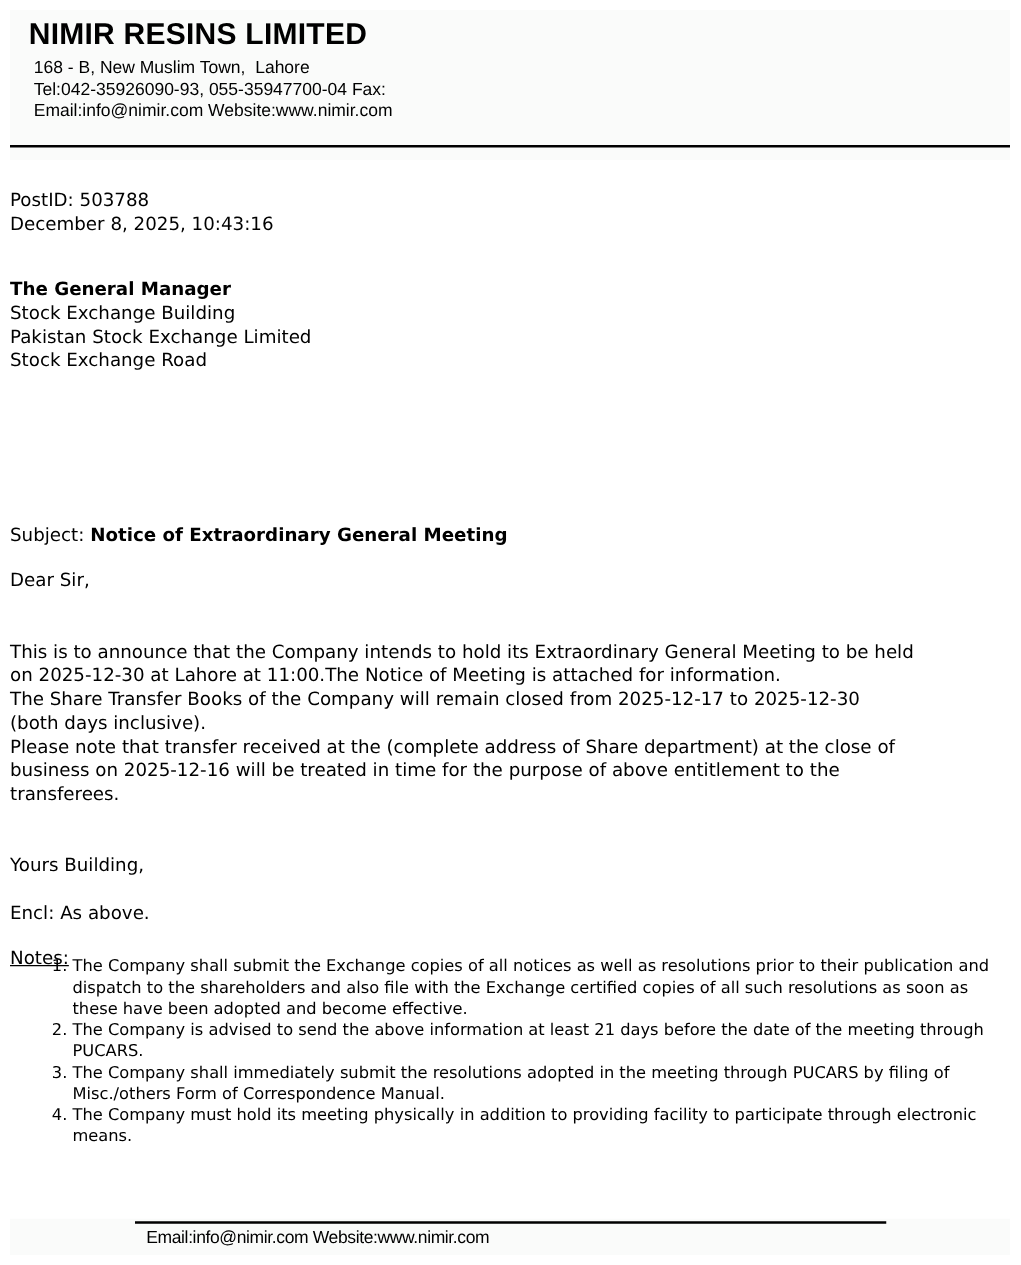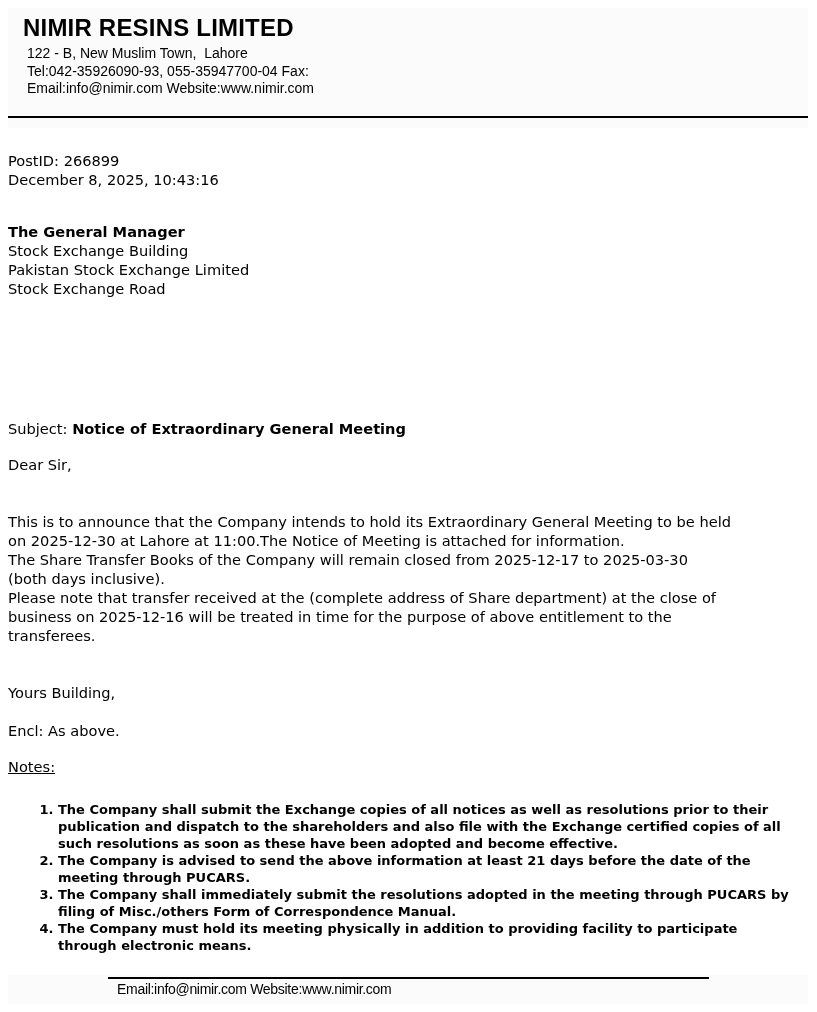--- a/index.html
+++ b/index.html
@@ -36,22 +36,22 @@
     .recipient .bold { font-weight: bold; }
     .subject { top: 419px; }
     .subject .bold { font-weight: bold; }
     .greeting { top: 455px; }
     .para { top: 512px; }
     .closing { top: 683px; }
     .encl { top: 721px; }
     .notes-label { top: 757px; text-decoration: underline; }
 
     .notes-list {
-      position: absolute; left: 8px; top: 801px; margin: 0; padding: 0 0 0 50px;
-      font-size: 13px; line-height: 17px; width: 740px; font-weight: bold;
+      position: absolute; left: 8px; top: 765px; margin: 0; padding: 0 0 0 50px;
+      font-size: 13px; line-height: 17px; width: 740px;
     }
     .notes-list li { padding-left: 0; }
 
     .footer-band {
       position: absolute; left: 8px; top: 975px; width: 800px; height: 29px;
       background: #fafbfa;
     }
     .footer-rule {
       position: absolute; left: 100px; top: 2px; width: 601px; height: 2px; background: #000;
     }
@@ -59,48 +59,48 @@
       position: absolute; left: 109px; top: 6px;
       font-family: "Liberation Sans", sans-serif; font-size: 14px; line-height: 17px;
       letter-spacing: -0.3px; white-space: nowrap;
     }
   </style>
 </head>
 <body>
 
 <div class="header-band">
   <div class="company-name">NIMIR RESINS LIMITED</div>
-  <div class="header-line hl-1">122 - B, New Muslim Town,  Lahore</div>
+  <div class="header-line hl-1">168 - B, New Muslim Town,  Lahore</div>
   <div class="header-line hl-2">Tel:042-35926090-93, 055-35947700-04 Fax:</div>
   <div class="header-line hl-3">Email:info@nimir.com Website:www.nimir.com</div>
   <div class="header-rule"></div>
 </div>
 
 <div class="body-text meta">
-  <div>PostID: 266899</div>
+  <div>PostID: 503788</div>
   <div>December 8, 2025, 10:43:16</div>
 </div>
 
 <div class="body-text recipient">
   <div class="bold">The General Manager</div>
   <div>Stock Exchange Building</div>
   <div>Pakistan Stock Exchange Limited</div>
   <div>Stock Exchange Road</div>
 </div>
 
 <div class="body-text subject">
   <span>Subject: </span><span class="bold">Notice of Extraordinary General Meeting</span>
 </div>
 
 <div class="body-text greeting">Dear Sir,</div>
 
 <div class="body-text para">
   <div>This is to announce that the Company intends to hold its Extraordinary General Meeting to be held</div>
   <div>on 2025-12-30 at Lahore at 11:00.The Notice of Meeting is attached for information.</div>
-  <div>The Share Transfer Books of the Company will remain closed from 2025-12-17 to 2025-03-30</div>
+  <div>The Share Transfer Books of the Company will remain closed from 2025-12-17 to 2025-12-30</div>
   <div>(both days inclusive).</div>
   <div>Please note that transfer received at the (complete address of Share department) at the close of</div>
   <div>business on 2025-12-16 will be treated in time for the purpose of above entitlement to the</div>
   <div>transferees.</div>
 </div>
 
 <div class="body-text closing">Yours Building,</div>
 <div class="body-text encl">Encl: As above.</div>
 <div class="body-text notes-label">Notes:</div>
 

